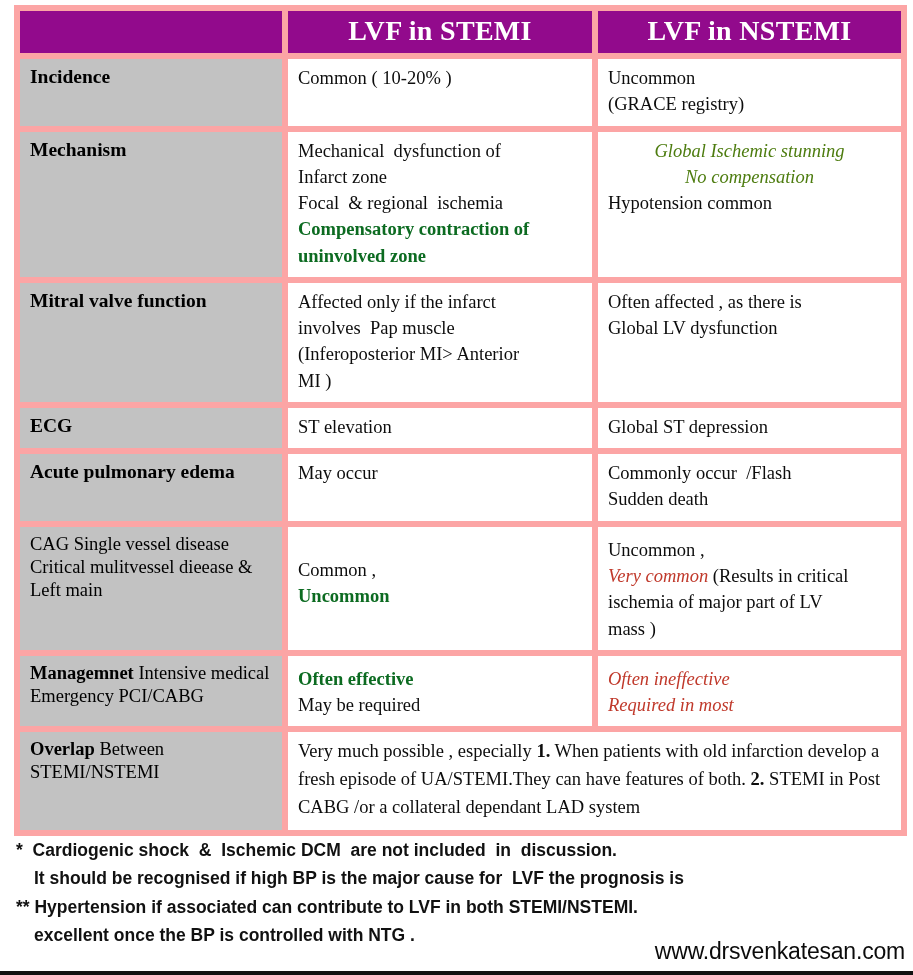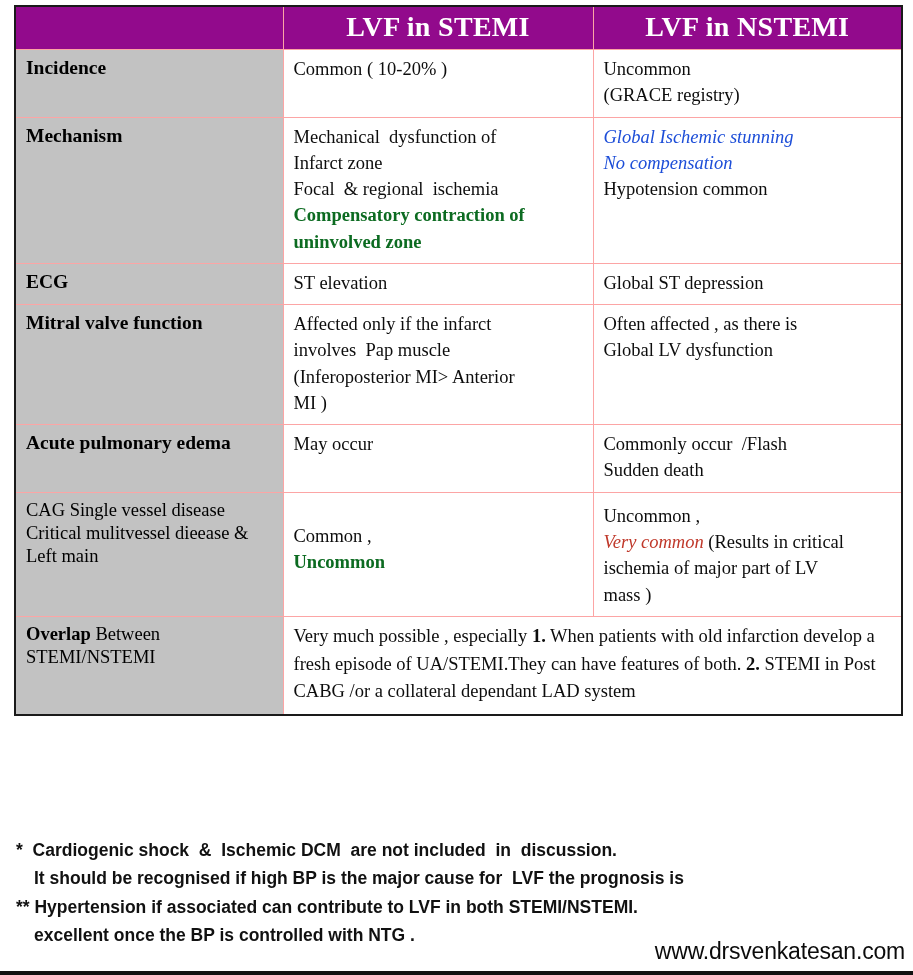--- a/index.html
+++ b/index.html
@@ -26,21 +26,21 @@
     position: absolute;
     left: 14px;
     top: 5px;
     width: 887px;
     border-collapse: collapse;
     table-layout: fixed;
     border: 2px solid #1a1a1a;
     background: #ffffff;
   }
   .cmp-table td, .cmp-table th {
-    border: 1px solid #fca5a5;
+    border: 6px solid #fca5a5;
     vertical-align: top;
     padding: 6px 10px 8px 10px;
     box-sizing: border-box;
   }
 
   
   .hdr-blank {
     background: #920A8C;
     border-color: #1a1a1a;
     width: 268px;
@@ -95,22 +95,23 @@
   .green {
     color: #0C6B21;
     font-weight: bold;
   }
   .red {
     color: #C0392B;
     font-style: italic;
     font-weight: normal;
   }
   .red-soft {
-    color: #1d4ed8;
+    color: #4d7c0f;
     font-style: italic;
+    text-align: center;
   }
   .wide-cell {
     background: #ffffff;
     font-size: 18.5px;
     line-height: 1.5;
     color: #0d0d0d;
     padding: 10px 8px 10px 12px;
   }
   .wide-cell b { font-weight: bold; }
 
@@ -187,40 +188,40 @@
           <span class="ln green">uninvolved zone</span>
         </td>
         <td class="val">
           <span class="ln red-soft">Global Ischemic stunning</span>
           <span class="ln red-soft">No compensation</span>
           <span class="ln">Hypotension common</span>
         </td>
       </tr>
 
       <tr>
-        <td class="lbl">ECG</td>
-        <td class="val">
-          <span class="ln">ST elevation</span>
-        </td>
-        <td class="val">
-          <span class="ln">Global ST depression</span>
-        </td>
-      </tr>
-
-      <tr>
         <td class="lbl">Mitral valve function</td>
         <td class="val">
           <span class="ln">Affected only if the infarct</span>
           <span class="ln">involves  Pap muscle</span>
           <span class="ln">(Inferoposterior MI&gt; Anterior</span>
           <span class="ln">MI )</span>
         </td>
         <td class="val">
           <span class="ln">Often affected , as there is</span>
           <span class="ln">Global LV dysfunction</span>
+        </td>
+      </tr>
+
+      <tr>
+        <td class="lbl">ECG</td>
+        <td class="val">
+          <span class="ln">ST elevation</span>
+        </td>
+        <td class="val">
+          <span class="ln">Global ST depression</span>
         </td>
       </tr>
 
       <tr>
         <td class="lbl">
           <span class="ln">Acute pulmonary</span>
           <span class="ln">edema</span>
         </td>
         <td class="val">
           <span class="ln">May occur</span>
@@ -243,20 +244,35 @@
           <span class="ln green">Uncommon</span>
         </td>
         <td class="val pad-mid">
           <span class="ln">Uncommon ,</span>
           <span class="ln"><span class="red">Very common</span><span> (Results in critical</span></span>
           <span class="ln">ischemia of major part of LV</span>
           <span class="ln">mass )</span>
         </td>
       </tr>
 
+      <tr>
+        <td class="lbl semi">
+          <span class="ln lead">Managemnet</span>
+          <span class="ln">Intensive medical</span>
+          <span class="ln">Emergency  PCI/CABG</span>
+        </td>
+        <td class="val pad-mid">
+          <span class="ln green">Often effective</span>
+          <span class="ln">May be required</span>
+        </td>
+        <td class="val pad-mid">
+          <span class="ln red">Often ineffective</span>
+          <span class="ln red">Required in most</span>
+        </td>
+      </tr>
 
       <tr>
         <td class="lbl semi">
           <span class="ln lead">Overlap</span>
           <span class="ln">Between</span>
           <span class="ln">STEMI/NSTEMI</span>
         </td>
         <td class="wide-cell" colspan="2">
           <span class="ln"><span>Very much possible  , especially </span><b>1.</b><span> When patients with old infarction</span></span>
           <span class="ln">develop  a fresh episode of UA/STEMI.They  can have features of</span>

